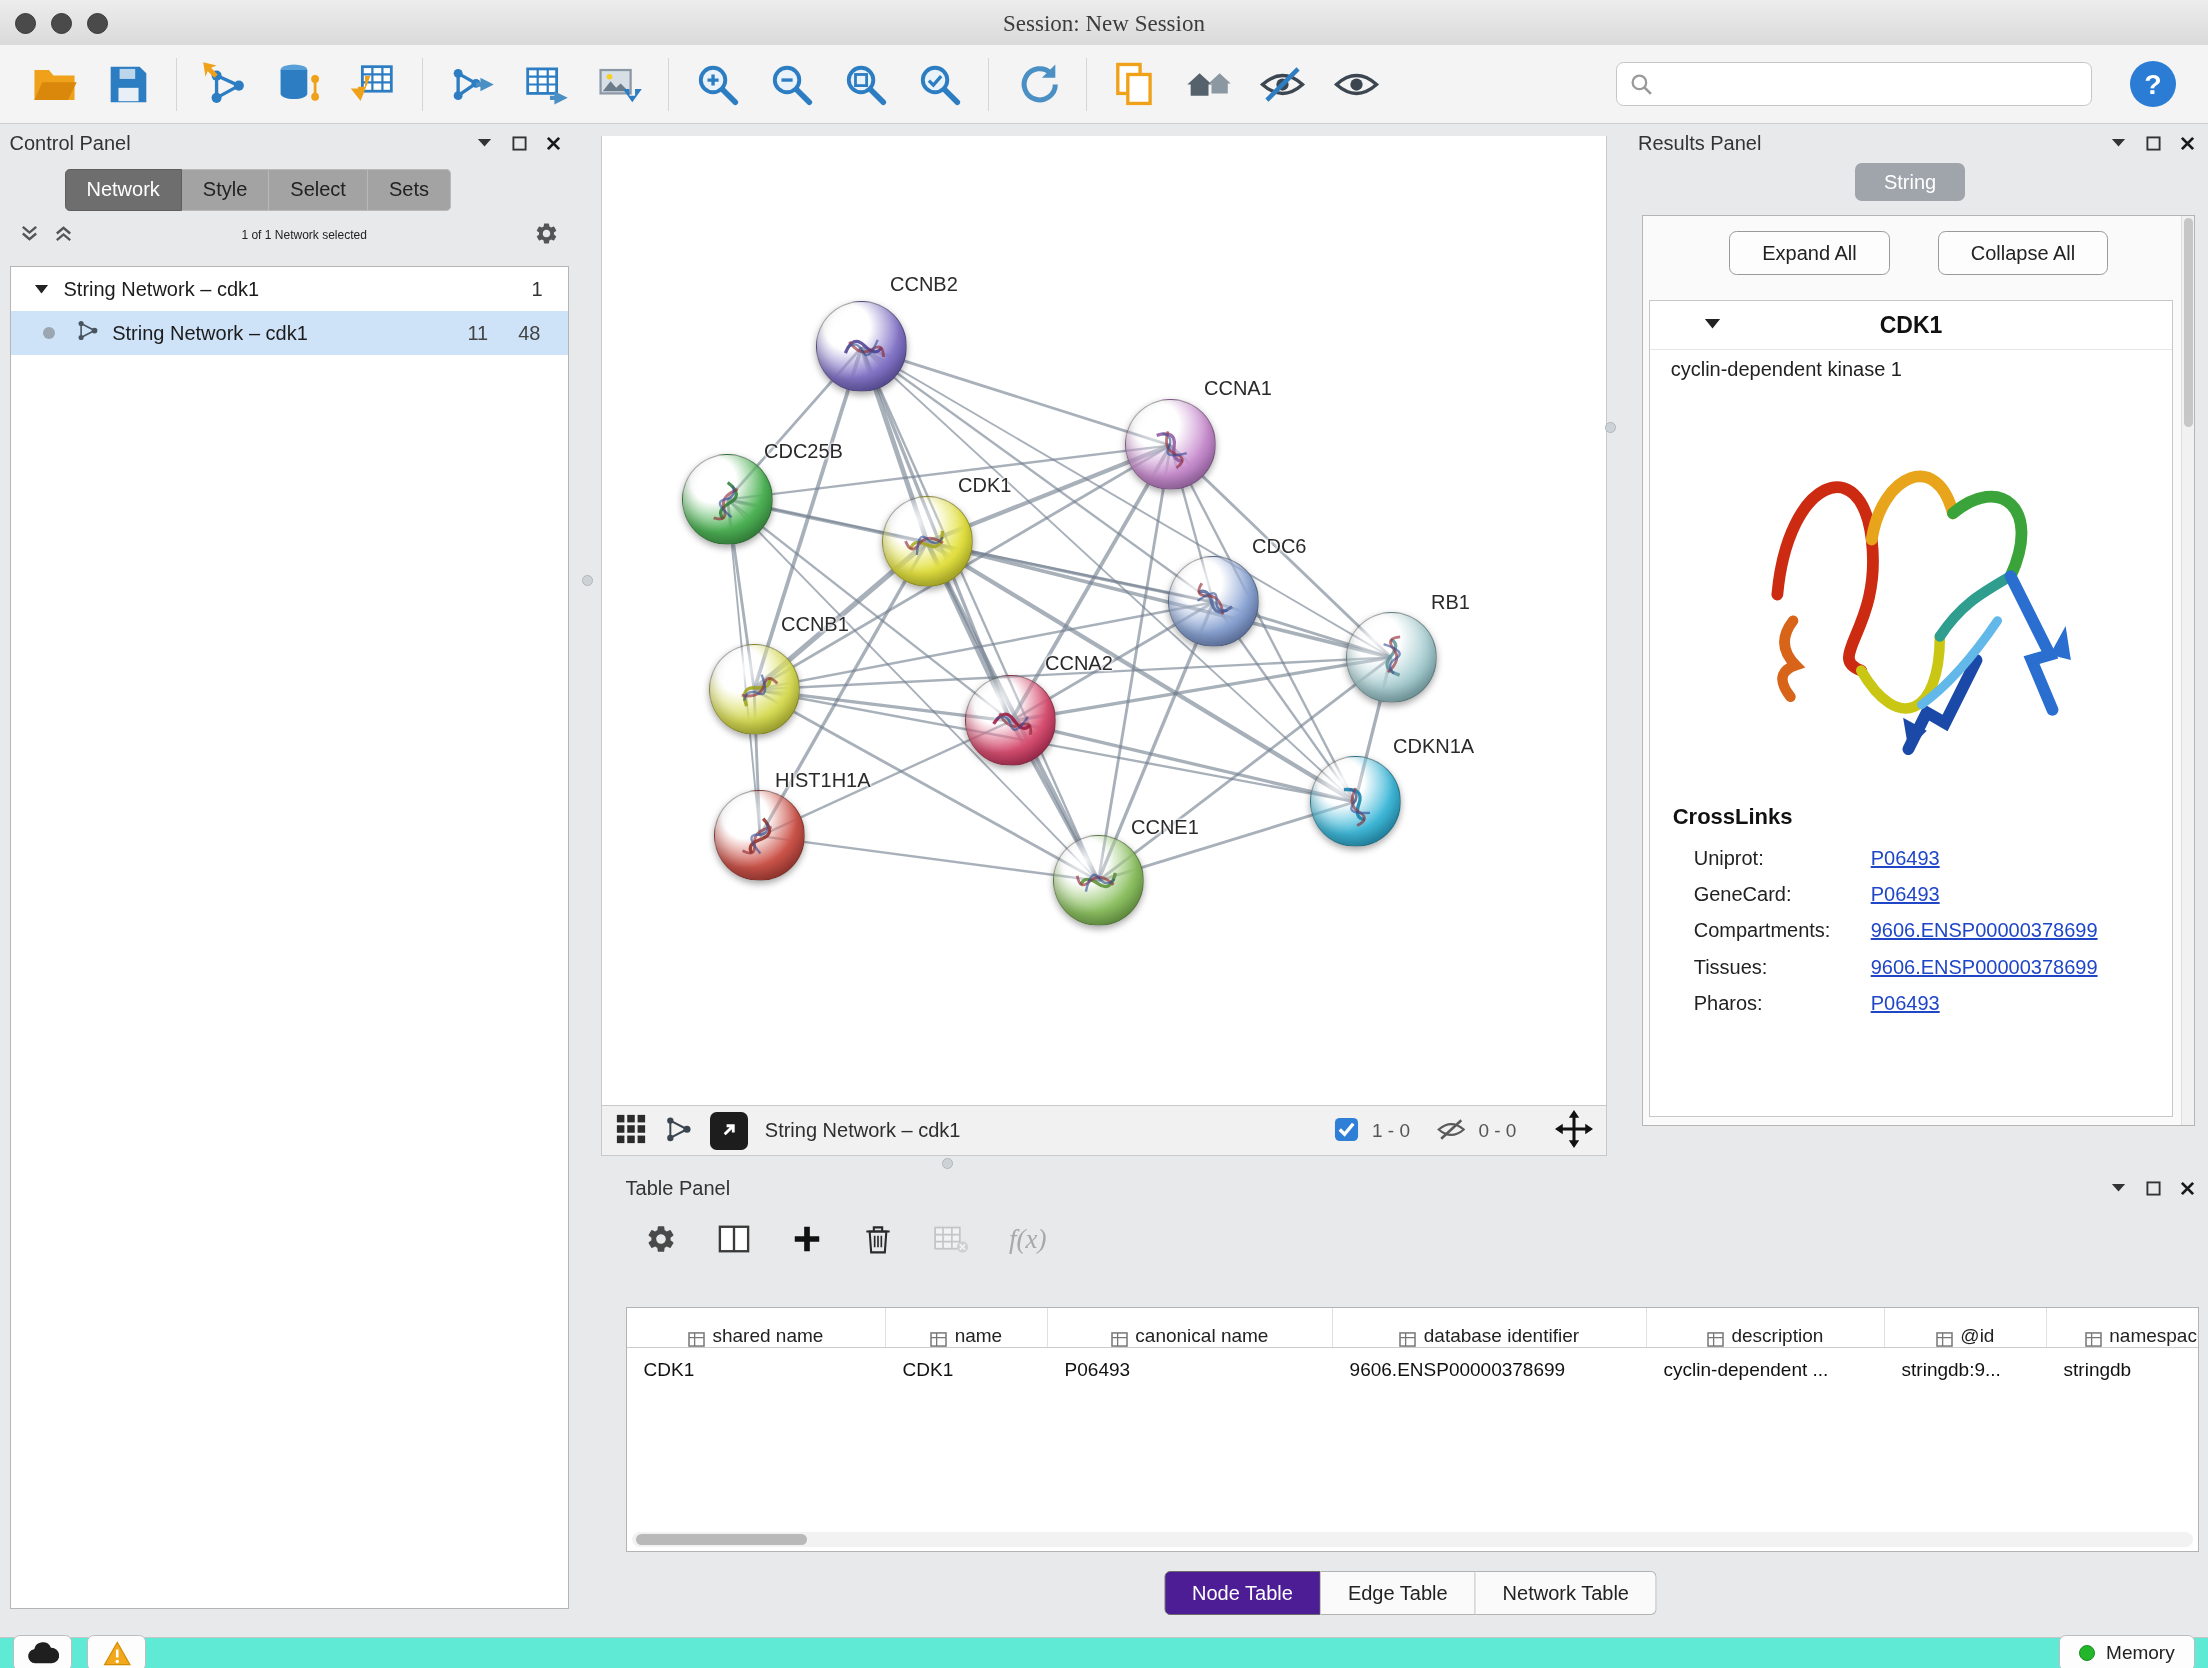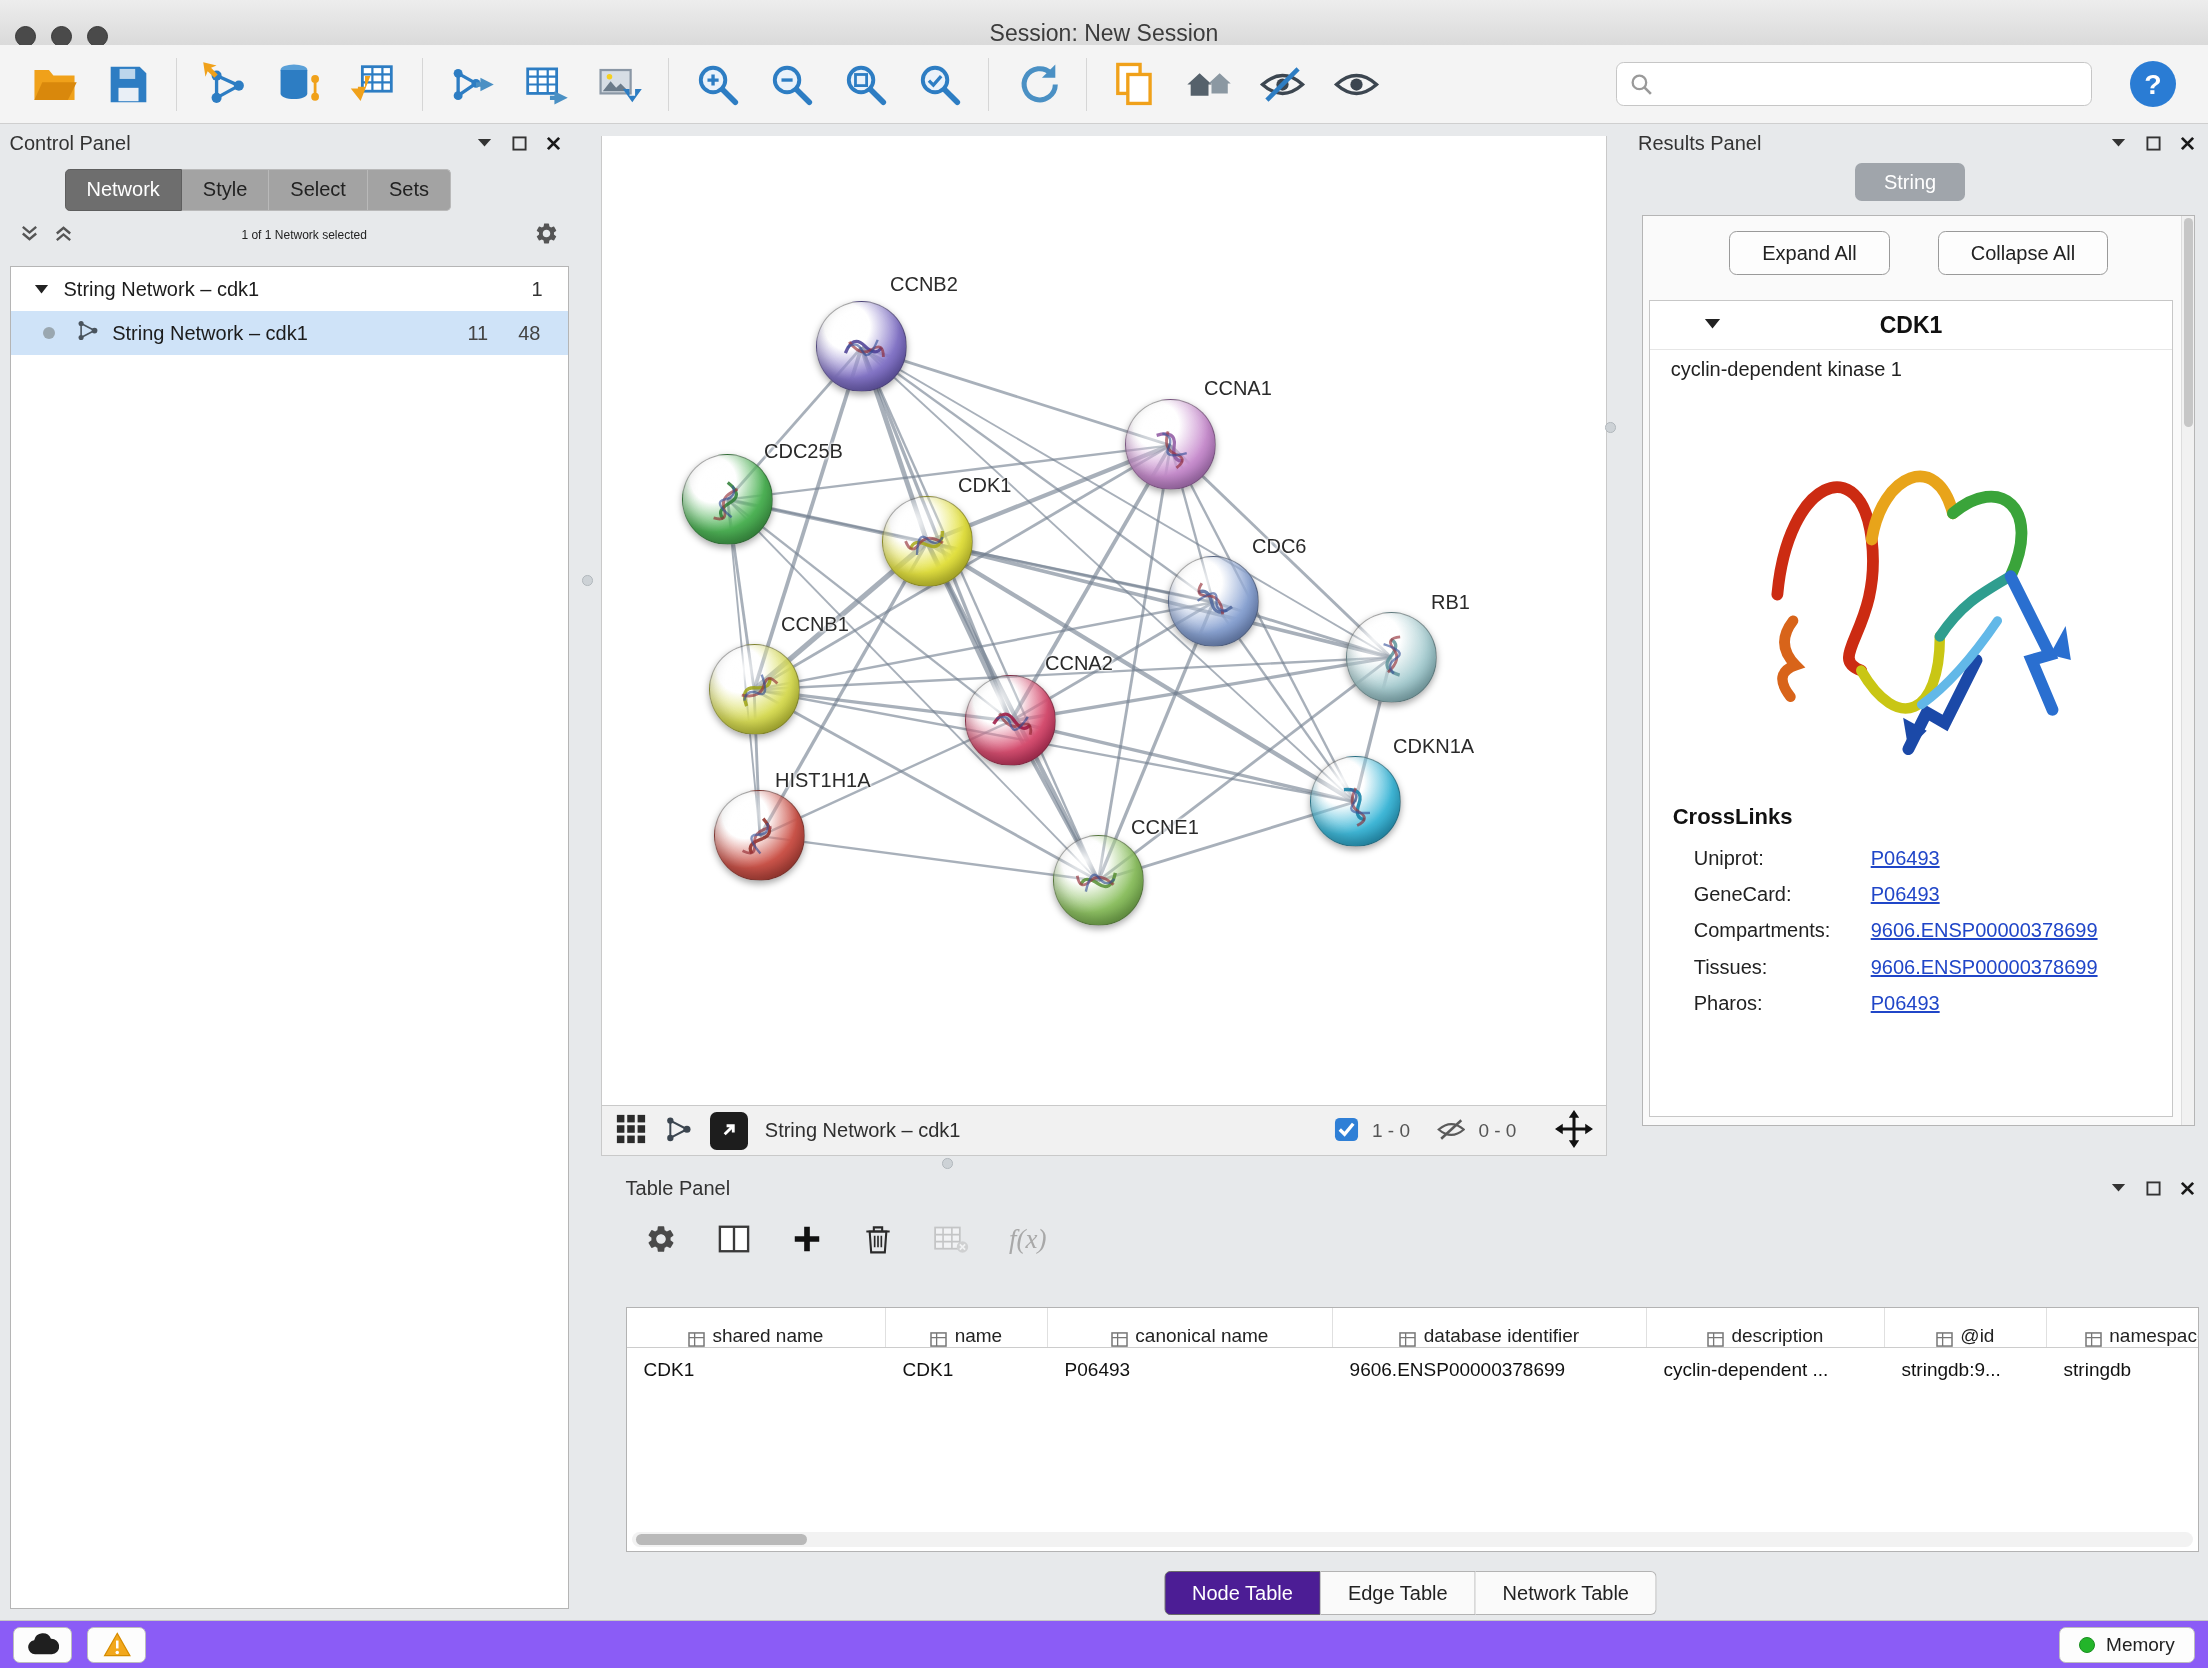--- a/index.html
+++ b/index.html
@@ -3,21 +3,21 @@
 <meta charset="utf-8">
 <style>
   * { margin:0; padding:0; box-sizing:border-box; }
   html,body { width:2208px; height:1668px; }
   body { font-family:"Liberation Sans", sans-serif; background:#e7e9eb; overflow:hidden; }
   .window { position:relative; width:2208px; height:1668px; background:#e7e9eb; }
 
   
   .titlebar { position:absolute; left:0; top:0; width:2208px; height:48px;
     background:linear-gradient(#ededed,#d9d9d9); border-bottom:1px solid #b3b3b3;
-    display:flex; align-items:flex-end; }
+    display:flex; align-items:center;font-family:Liberation Serif, serif; }
   .tl-dot { width:21px; height:21px; border-radius:50%; background:#4a4a4a; border:1px solid #373737; margin-left:15px; }
   .win-title { position:absolute; left:0; right:0; text-align:center; font-size:23px; color:#3c3c3c; }
 
   
   .toolbar { position:absolute; left:0; top:45px; width:2208px; height:79px; background:#f4f4f4;
     border-bottom:1px solid #cfcfcf; display:flex; align-items:center; padding:0 17px; }
   .ticon { width:74px; height:65px; display:flex; align-items:center; justify-content:center; border-radius:5.7px; }
   .ticon svg { width:49px; height:49px; }
   .tsep { width:1px; height:53px; background:#d6d6d6; margin:0 11.4px; }
   .search-wrap { margin-left:auto; position:relative; width:476px; height:44px; }
@@ -108,21 +108,21 @@
   .h-scroll { position:absolute; left:5.7px; right:5.7px; bottom:3.8px; height:15px; background:#f2f2f2; border-radius:7.6px; }
   .h-thumb { position:absolute; left:3.8px; top:1.9px; width:171px; height:11.4px; background:#b9b9b9; border-radius:5.7px; }
   .tp-tabs { position:absolute; left:50%; transform:translateX(-50%); bottom:1.9px; display:flex; }
   .tp-tab { height:44px; display:flex; align-items:center; padding:0 27px; font-size:20px; color:#222;
     background:#fafafa; border:1px solid #b3b3b3; border-left:none; }
   .tp-tab:first-child { border-left:1px solid #b3b3b3; border-radius:5.7px 0 0 5.7px; }
   .tp-tab:last-child { border-radius:0 5.7px 5.7px 0; }
   .tp-tab.selected { background:#4c1d95; color:#fff; border-color:#6a6a6a; }
 
   
-  .statusbar { position:absolute; left:0; bottom:0; width:2208px; height:48px; background:#8b5cf6; border-top:1px solid #c6c6c6;
+  .statusbar { position:absolute; left:0; bottom:0; width:2208px; height:31px; background:#5eead4; border-top:1px solid #c6c6c6;
     display:flex; align-items:center; padding:0 13.3px; gap:15px; }
   .sb-btn { width:59px; height:36px; background:#fdfdfd; border:1px solid #bdbdbd; border-radius:6.7px;
     display:flex; align-items:center; justify-content:center; }
   .memory-btn { margin-left:auto; height:36px; padding:0 19px; background:#fdfdfd; border:1px solid #bdbdbd; border-radius:6.7px;
     display:flex; align-items:center; gap:11.4px; font-size:19px; color:#222; }
   .mem-dot { width:16px; height:16px; border-radius:50%; background:#23b52a; border:1px solid #1b8f21; }
 
   .splitter-knob { position:absolute; width:10.5px; height:10.5px; border-radius:50%; background:#cdd2d6; border:1px solid #b2b8bd; }
 </style>
 </head>

